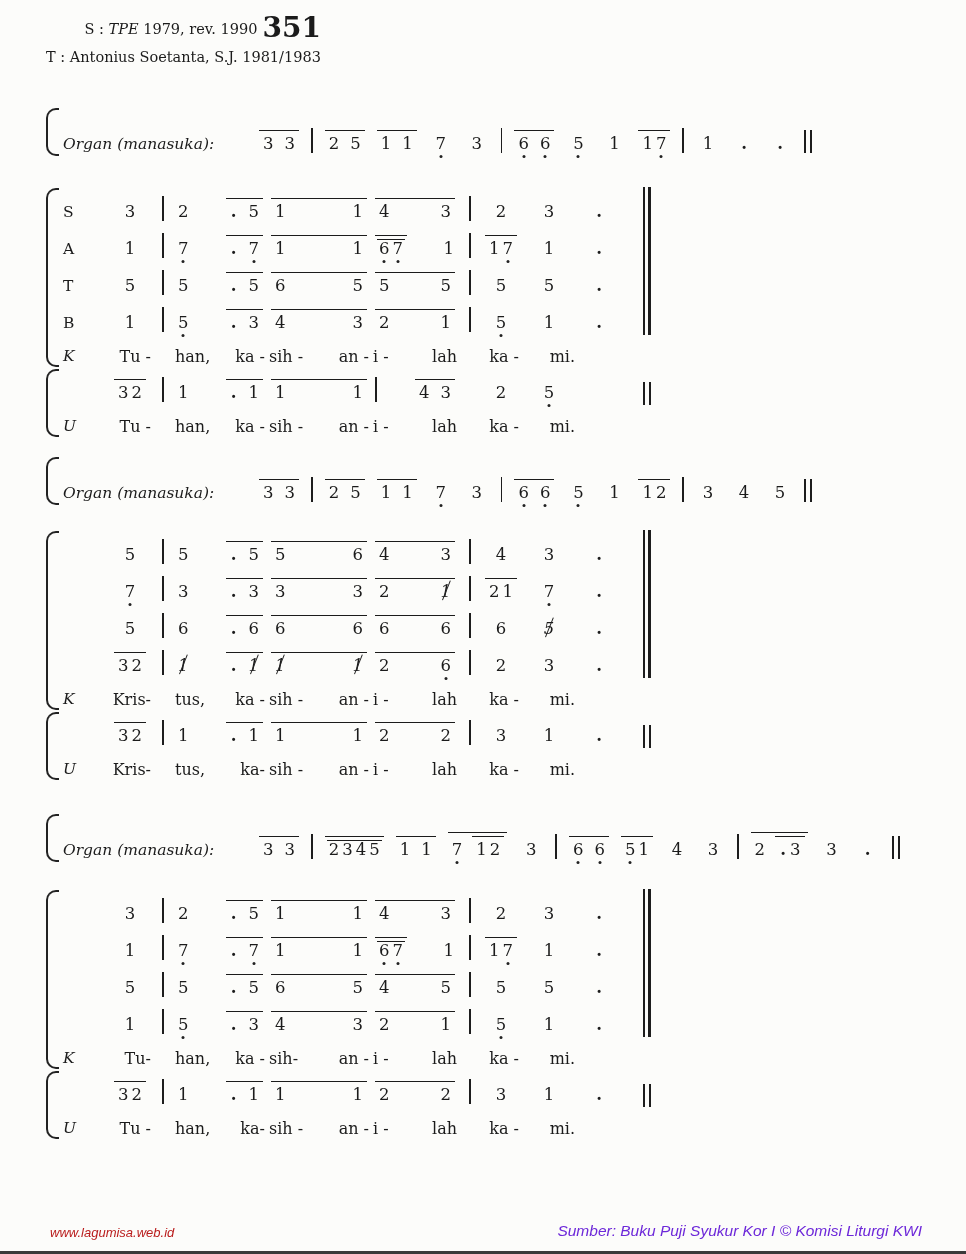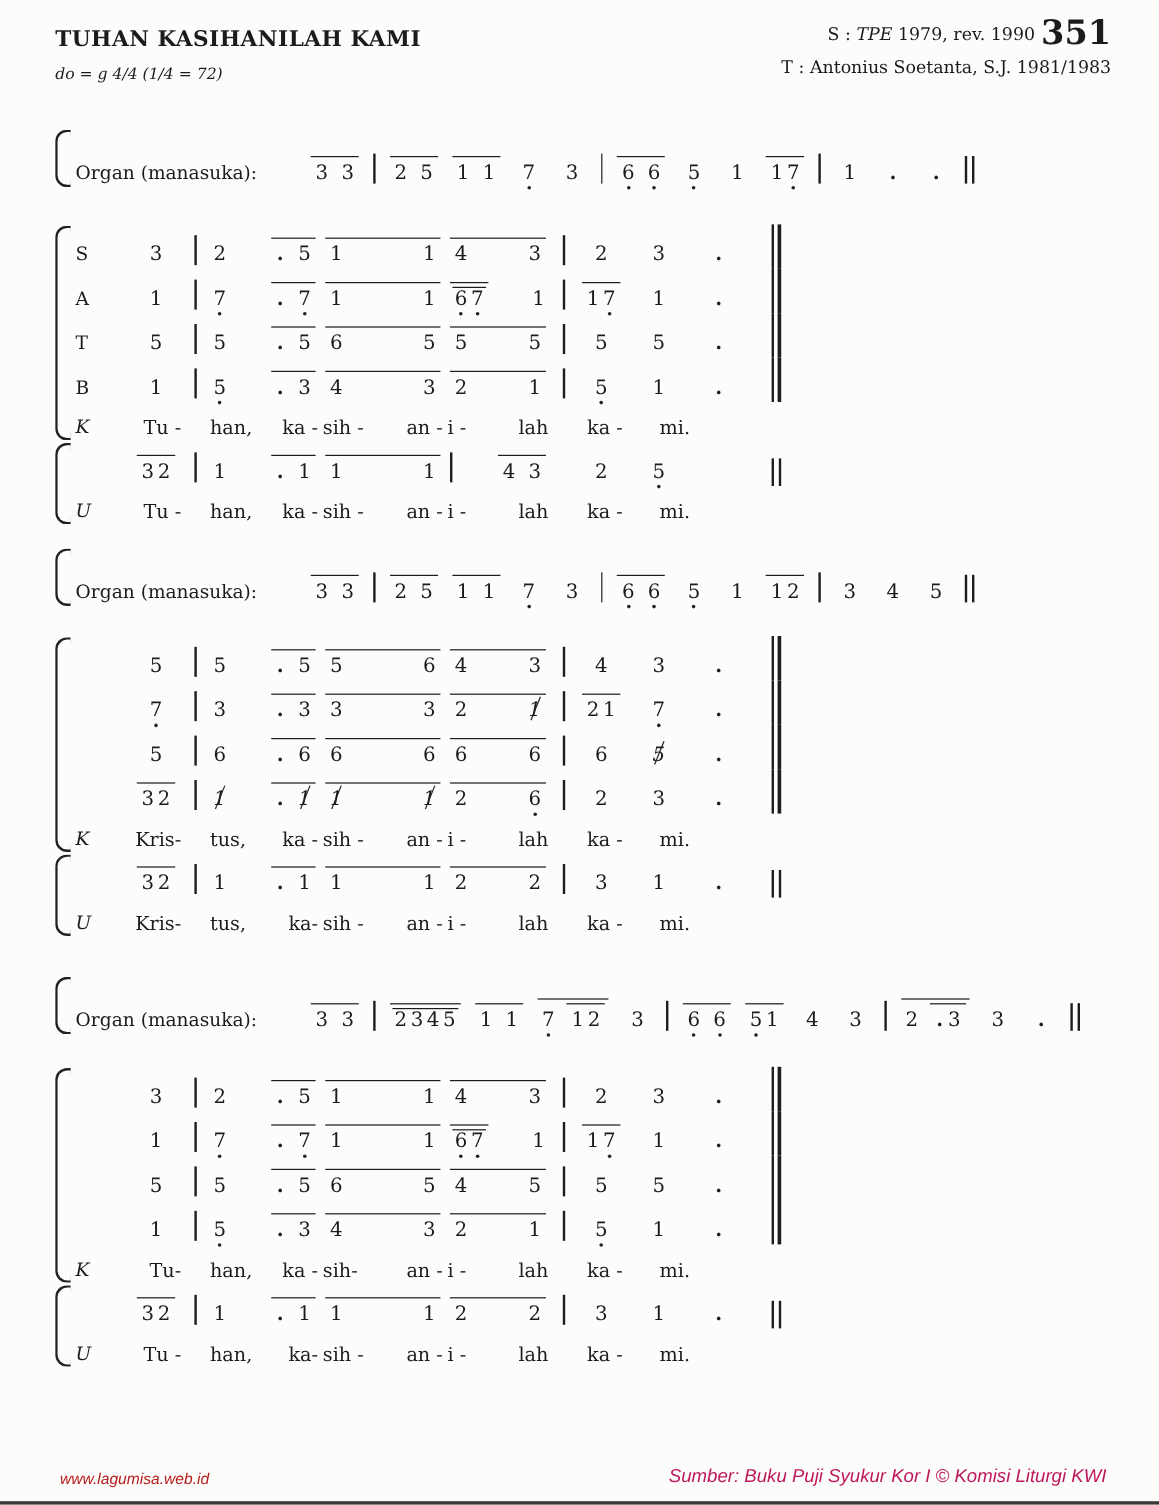--- a/index.html
+++ b/index.html
@@ -18,21 +18,21 @@
   .cred-row1{display:flex;align-items:flex-start;justify-content:flex-end;}
   .hymn-no{font-weight:bold;font-size:28px;line-height:1;margin-left:5px;margin-top:-2px;}
   .cred i{font-style:italic;text-align:center;}
   
   #score{margin-top:34px;}
   .system{position:relative;padding-left:17px;}
   .brace{position:absolute;left:0;top:1px;bottom:1px;width:11px;
     border:2px solid #222;border-right:none;border-radius:10px 0 0 10px;}
   
   .sys-organ{height:50px;margin-top:0;display:flex;align-items:flex-end;}
-  .organ-label{font-size:15.5px;width:196px;flex:0 0 196px;padding-bottom:4px;}
+  .organ-label{font-style:italic;font-size:15.5px;width:196px;flex:0 0 196px;padding-bottom:4px;}
   .organ-notes{display:flex;align-items:flex-end;gap:12px;padding-bottom:4px;}
   .organ-notes > .note{min-width:22px;text-align:center;}
   
   .gridrow{display:grid;grid-template-columns:44px 46px 20px 94px 104px 88px 22px 40px 56px 44px 30px;
     align-items:end;height:37px;}
   .gridrow.lyr{height:33px;}
   .cell{display:flex;align-items:flex-end;box-sizing:border-box;}
   .c-label{font-size:15.5px;padding-bottom:3px;}
   .c-label.it{font-style:italic;}
   .c-pickup{justify-content:center;padding-bottom:3px;}
@@ -67,31 +67,27 @@
   .mt-choir1{margin-top:30px;}
   .mt-organ2{margin-top:18px;}
   .mt-choir2{margin-top:24px;}
   .mt-organ3{margin-top:32px;}
   .mt-choir3{margin-top:26px;}
   
   .pagefoot{position:absolute;left:0;right:0;bottom:14px;padding:0 44px 0 50px;
     display:flex;justify-content:space-between;align-items:flex-end;
     font-family:"Liberation Sans",sans-serif;font-style:italic;}
   .foot-left{font-size:13px;color:#b91c1c;}
-  .foot-right{font-size:15.5px;color:#be185d;}
+  .foot-right{font-size:15.5px;color:#6d28d9;}
   .bottomline{position:absolute;left:0;right:0;bottom:0;height:3px;background:#3a3a3a;}
 </style>
 </head>
 <body>
 
 <div class="hdr">
-  <div class="hdr-left">
-    <div class="title">TUHAN KASIHANILAH KAMI</div>
-    <div class="tempo">do = g 4/4  (1/4 = 72)</div>
-  </div>
   <div class="hdr-right">
     <div class="cred-row1">
       <span class="cred" id="cred0"><span>S : </span><i>TPE</i><span> 1979, rev. 1990</span></span>
       <span class="hymn-no">351</span>
     </div>
     <div class="cred" id="cred2"><span>T : Antonius Soetanta, S.J. 1981/1983</span></div>
   </div>
 </div>
 
 <div id="score">

